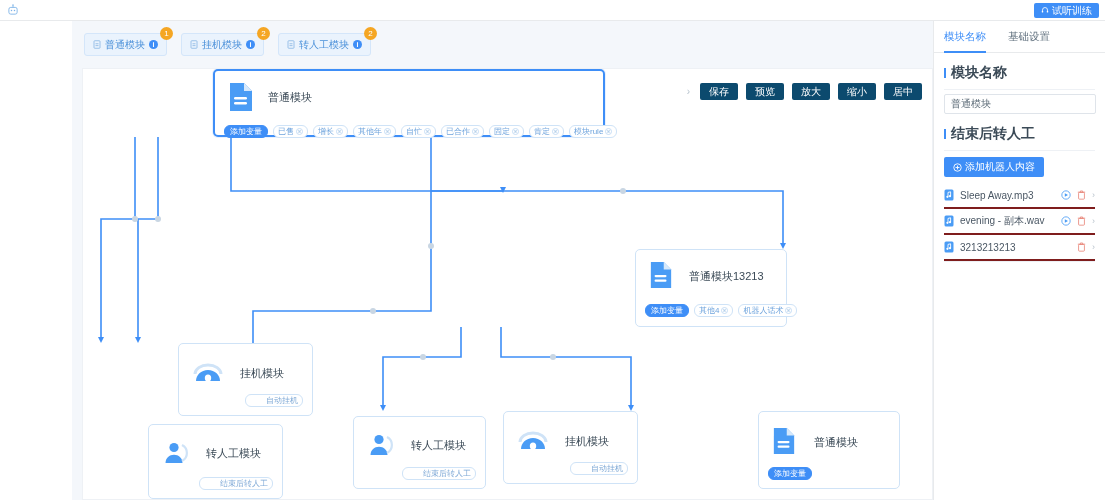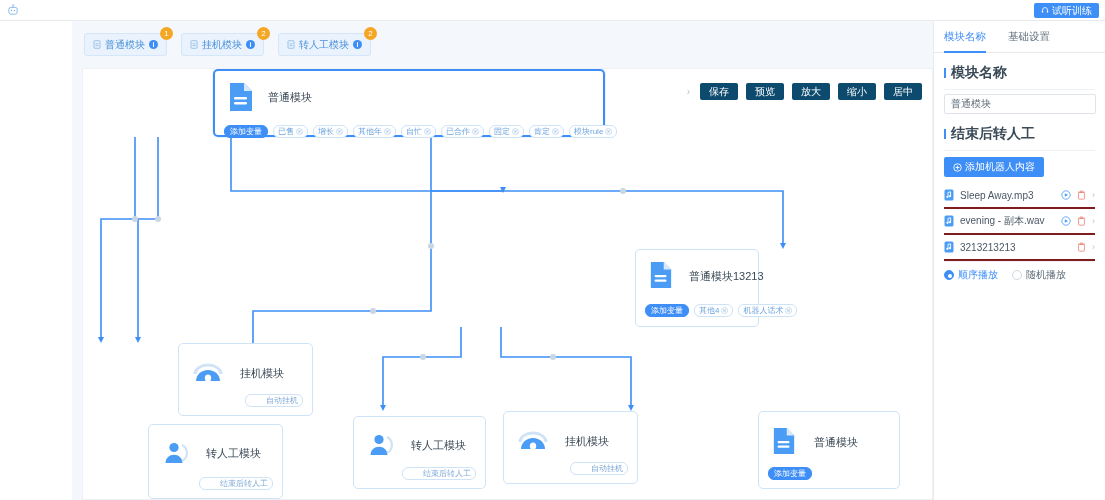--- a/index.html
+++ b/index.html
@@ -427,21 +427,21 @@
               <ellipse cx="16" cy="18" rx="3.2" ry="3.6" fill="#fff"></ellipse>
             </svg>
           </span>
           <span class="node-title">挂机模块</span>
         </div>
         <div class="node-foot">
           <span class="tag outline-only">自动挂机</span>
         </div>
       </div>
 
-      <div class="node" style="left:552px; top:180px; width:124px; height:78px;">
+      <div class="node" style="left:552px; top:180px; width:152px; height:78px;">
         <div class="node-head" style="padding-top:10px; gap:14px;">
           <span class="doc-icon">
             <svg viewBox="0 0 26 32" width="24" height="30">
               <path d="M2 2h14l8 8v20H2z" fill="#4a9cf5"></path>
               <path d="M16 2l8 8h-8z" fill="#d7e9fb"></path>
               <rect x="6" y="16" width="13" height="2.4" rx="1.2" fill="#fff"></rect>
               <rect x="6" y="21" width="13" height="2.4" rx="1.2" fill="#fff"></rect>
             </svg>
           </span>
           <span class="node-title">普通模块13213</span>
@@ -578,25 +578,15 @@
               <rect x="1.5" y="3" width="7" height="8" rx="1" fill="none" stroke="#e8857a" stroke-width="1"></rect>
               <line x1="0.6" y1="2.6" x2="9.4" y2="2.6" stroke="#e8857a" stroke-width="1"></line>
               <path d="M3.6 2.6V1.2h2.8v1.4" fill="none" stroke="#e8857a" stroke-width="1"></path>
             </svg>
         </span>
         <span class="ic-chev">›</span>
       </div>
     </div>
 
     <div class="rp-divider"></div>
-    <div class="radio-row">
-      <label class="radio checked">
-        <span class="dot"></span>
-        <span class="rtext">顺序播放</span>
-      </label>
-      <label class="radio" style="margin-left:6px">
-        <span class="dot"></span>
-        <span class="rtext">随机播放</span>
-      </label>
-    </div>
   </div>
 
 </div>
 
 </body></html>

